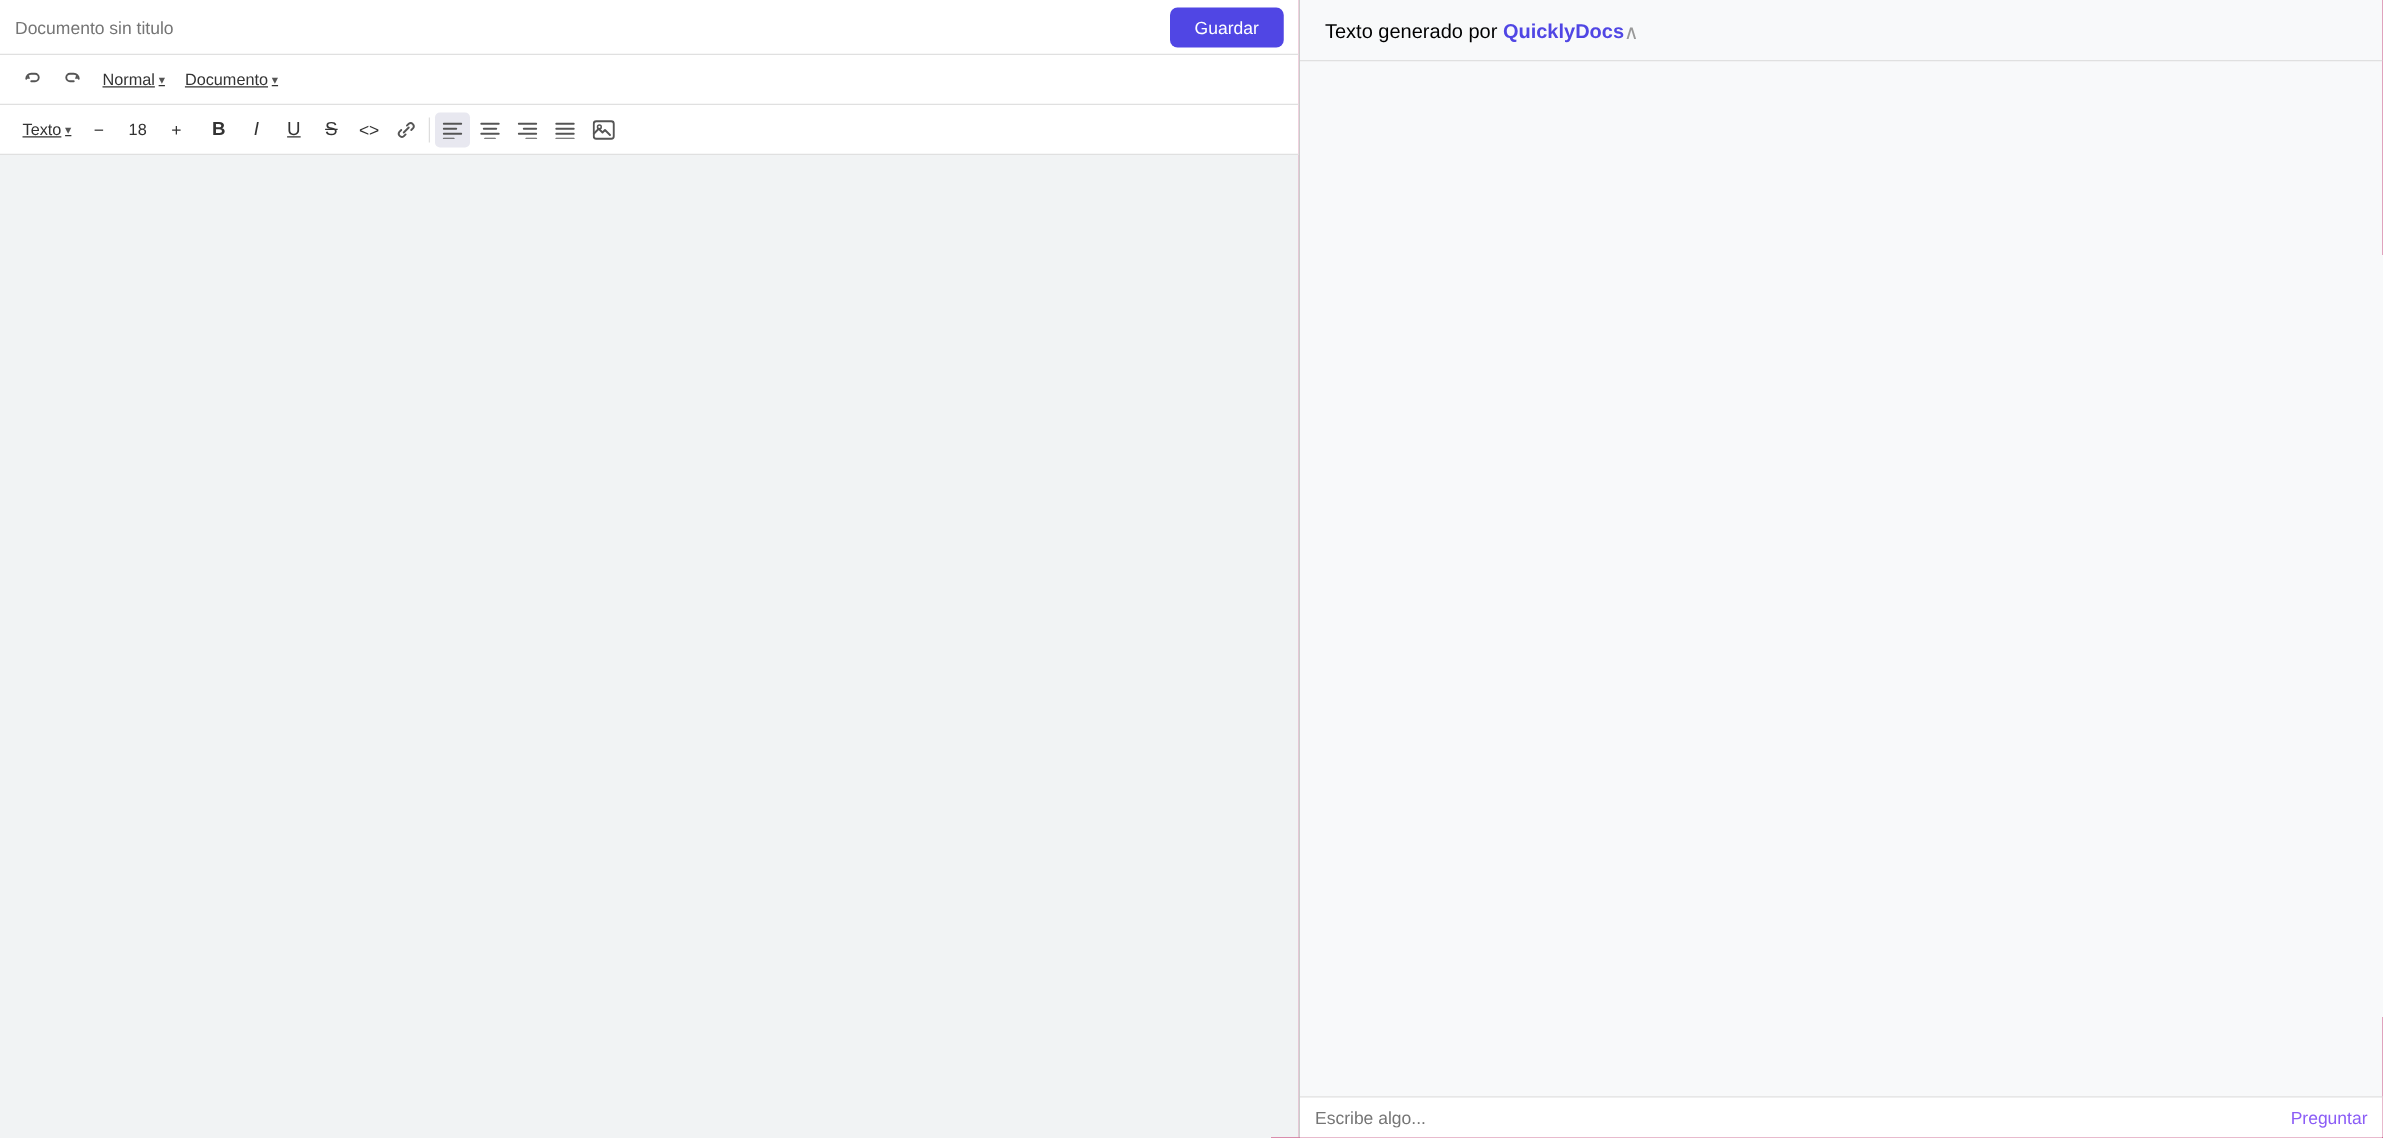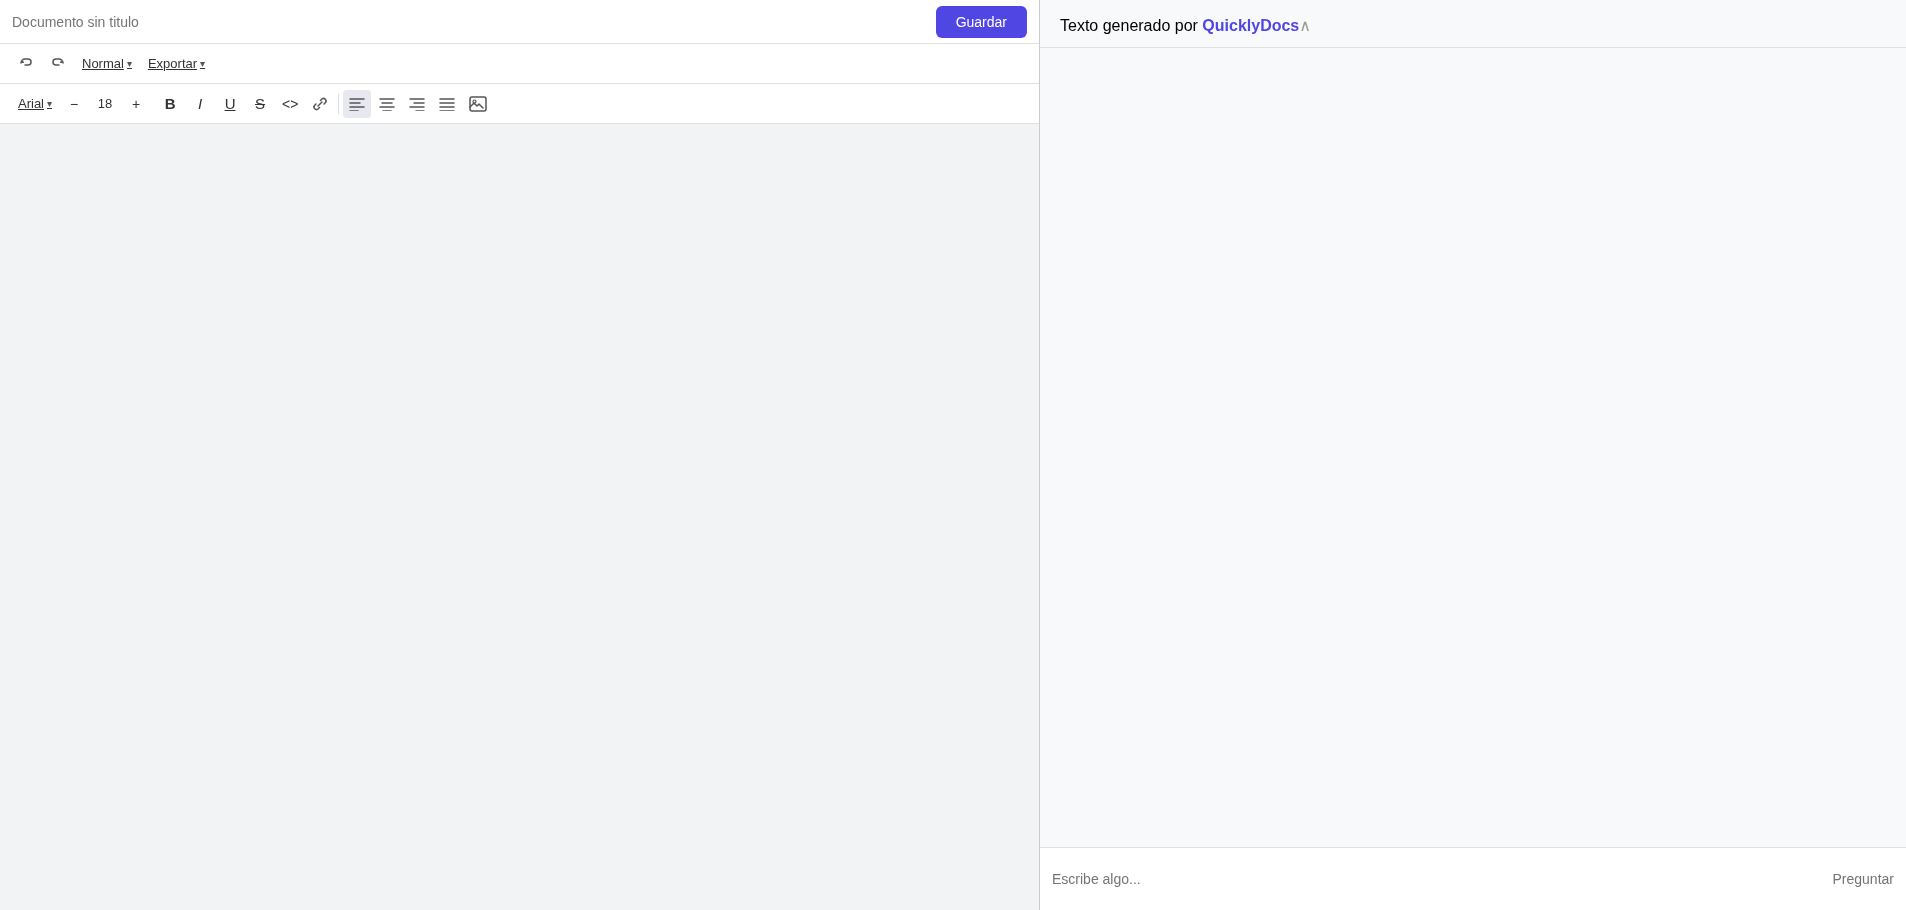--- a/index.html
+++ b/index.html
@@ -186,37 +186,37 @@
       overflow-y: auto;
       padding: 12px;
     }
 
     
     .right-panel-input-area {
       border-top: 1px solid #e0e0e0;
       display: flex;
       align-items: center;
       background: #fff;
-      padding: 23px 12px;
+      padding: 8px 12px;
       gap: 8px;
     }
 
     .chat-input {
       flex: 1;
       border: none;
       outline: none;
       font-size: 14px;
       color: #555;
       background: transparent;
     }
 
     .ask-button {
       background: none;
       border: none;
-      color: #737373;
+      color: #8b5cf6;
       font-size: 14px;
       font-weight: 500;
       cursor: pointer;
     }
   </style>
 </head>
 <body>
 
 <div class="editor-panel">
 
@@ -238,29 +238,29 @@
         <polyline points="11,4 13,7 10,7" fill="#555"></polyline>
       </svg>
     </button>
 
     <div class="toolbar-dropdown">
       <span>Normal</span>
       <span class="chevron-icon">▾</span>
     </div>
 
     <div class="toolbar-dropdown">
-      <span>Exportar</span>
+      <span>Documento</span>
       <span class="chevron-icon">▾</span>
     </div>
   </div>
 
   <div class="format-toolbar-2">
 
     <div class="toolbar-dropdown">
-      <span>Arial</span>
+      <span>Texto</span>
       <span class="chevron-icon">▾</span>
     </div>
 
     <div class="font-size-control">
       <button class="toolbar-btn">−</button>
       <span class="font-size-value">18</span>
       <button class="toolbar-btn">+</button>
     </div>
 
     <button class="toolbar-btn bold-btn">B</button>

